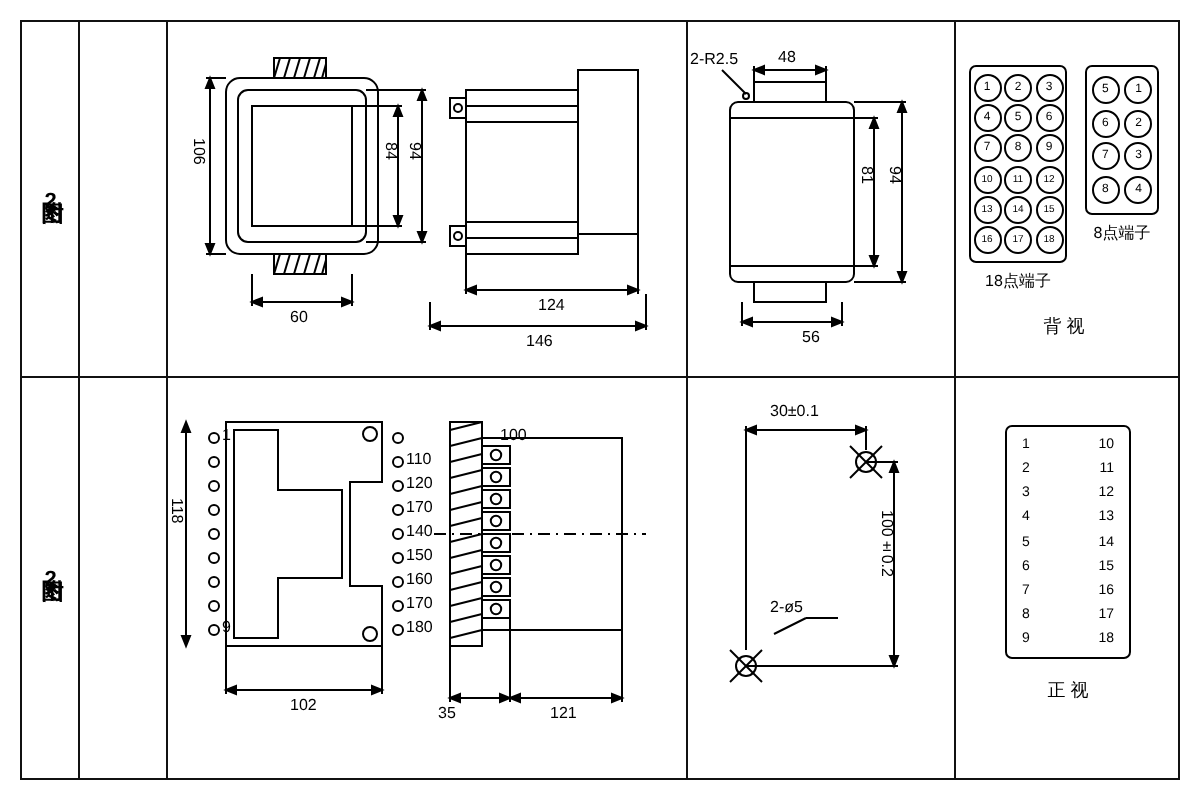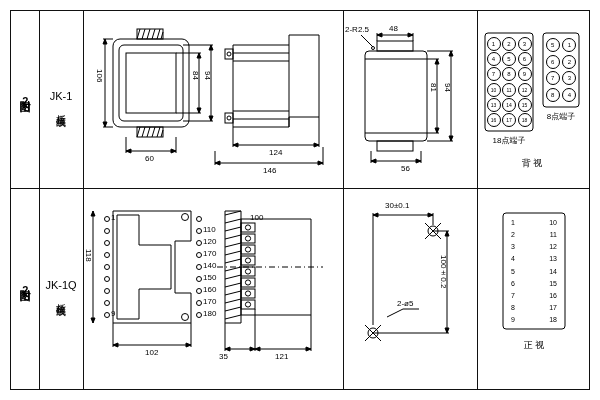--- a/index.html
+++ b/index.html
@@ -96,24 +96,20 @@
     <div class="vline" style="left:72px;"></div>
     <div class="vline" style="left:332px;"></div>
     <div class="vline" style="left:466px;"></div>
 
     <div class="hline" style="top:177px;"></div>
 
     <div class="cell-label" style="left:0px; top:0px; width:28px; height:177px;">
       <span class="vert-text">附图2</span>
     </div>
 
-    <div class="cell-label" style="left:28px; top:0px; width:44px; height:177px; flex-direction:column;">
-      <span class="model-name" style="margin-bottom:4px;">JK-1</span>
-      <span class="vert-text-small">板后接线</span>
-    </div>
 
     <div style="position:absolute; left:72px; top:0px; width:260px; height:177px;">
       <svg width="260" height="177" viewBox="0 0 260 177">
         <g stroke="#000" fill="none" stroke-width="1">
 
           <rect class="nofill" x="30" y="28" width="76" height="88" rx="7" ry="7"></rect>
           <rect class="nofill" x="36" y="34" width="64" height="76" rx="5" ry="5"></rect>
           <rect class="nofill" x="43" y="42" width="50" height="60"></rect>
 
           <rect class="nofill" x="54" y="18" width="26" height="10"></rect>
@@ -294,24 +290,20 @@
 
       <span class="cap" style="left:6px; top:124px; width:52px;">18点端子</span>
       <span class="cap" style="left:64px; top:100px; width:40px;">8点端子</span>
       <span class="cap" style="left:30px; top:146px; width:50px; font-size:9px;">背  视</span>
     </div>
 
     <div class="cell-label" style="left:0px; top:178px; width:28px; height:200px;">
       <span class="vert-text">附图2</span>
     </div>
 
-    <div class="cell-label" style="left:28px; top:178px; width:44px; height:200px; flex-direction:column;">
-      <span class="model-name" style="margin-bottom:4px;">JK-1Q</span>
-      <span class="vert-text-small">板前接线</span>
-    </div>
 
     <div style="position:absolute; left:72px; top:178px; width:260px; height:200px;">
       <svg width="260" height="200" viewBox="0 0 260 200">
         <g stroke="#000" fill="none" stroke-width="1">
 
           <path d="M30 22 L108 22 L108 52 L92 52 L92 104 L108 104 L108 134 L30 134 Z"></path>
           <path d="M34 26 L56 26 L56 56 L88 56 L88 100 L56 100 L56 130 L34 130 Z"></path>
 
           <circle cx="102" cy="28" r="3.5"></circle>
           <circle cx="102" cy="128" r="3.5"></circle>
@@ -438,21 +430,21 @@
           <path d="M104 144 l-2 -5 l4 0 z" fill="#000"></path>
           <line x1="90" y1="42" x2="106" y2="42"></line>
           <line x1="30" y1="144" x2="106" y2="144"></line>
 
           <line x1="44" y1="128" x2="60" y2="120"></line>
           <line x1="60" y1="120" x2="76" y2="120"></line>
         </g>
       </svg>
       <span class="dim-text" style="left:42px; top:12px;">30±0.1</span>
       <span class="dim-text vert" style="left:96px; top:66px;">100±0.2</span>
-      <span class="dim-text" style="left:54px; top:110px;">2-ø5</span>
+      <span class="dim-text" style="left:42px; top:110px;">2-ø5</span>
     </div>
 
     <div style="position:absolute; left:466px; top:178px; width:113px; height:200px;">
       <svg width="113" height="200" viewBox="0 0 113 200">
         <rect class="nofill" x="26" y="24" width="62" height="116" rx="3" ry="3" stroke-width="1"></rect>
       </svg>
       <div style="position:absolute; left:26px; top:24px; width:62px; height:116px; display:flex; box-sizing:border-box; padding:6px 8px;">
         <div style="flex:1; display:flex; flex-direction:column; justify-content:space-between; font-size:7px;">
           <span>1</span>
           <span>2</span>

